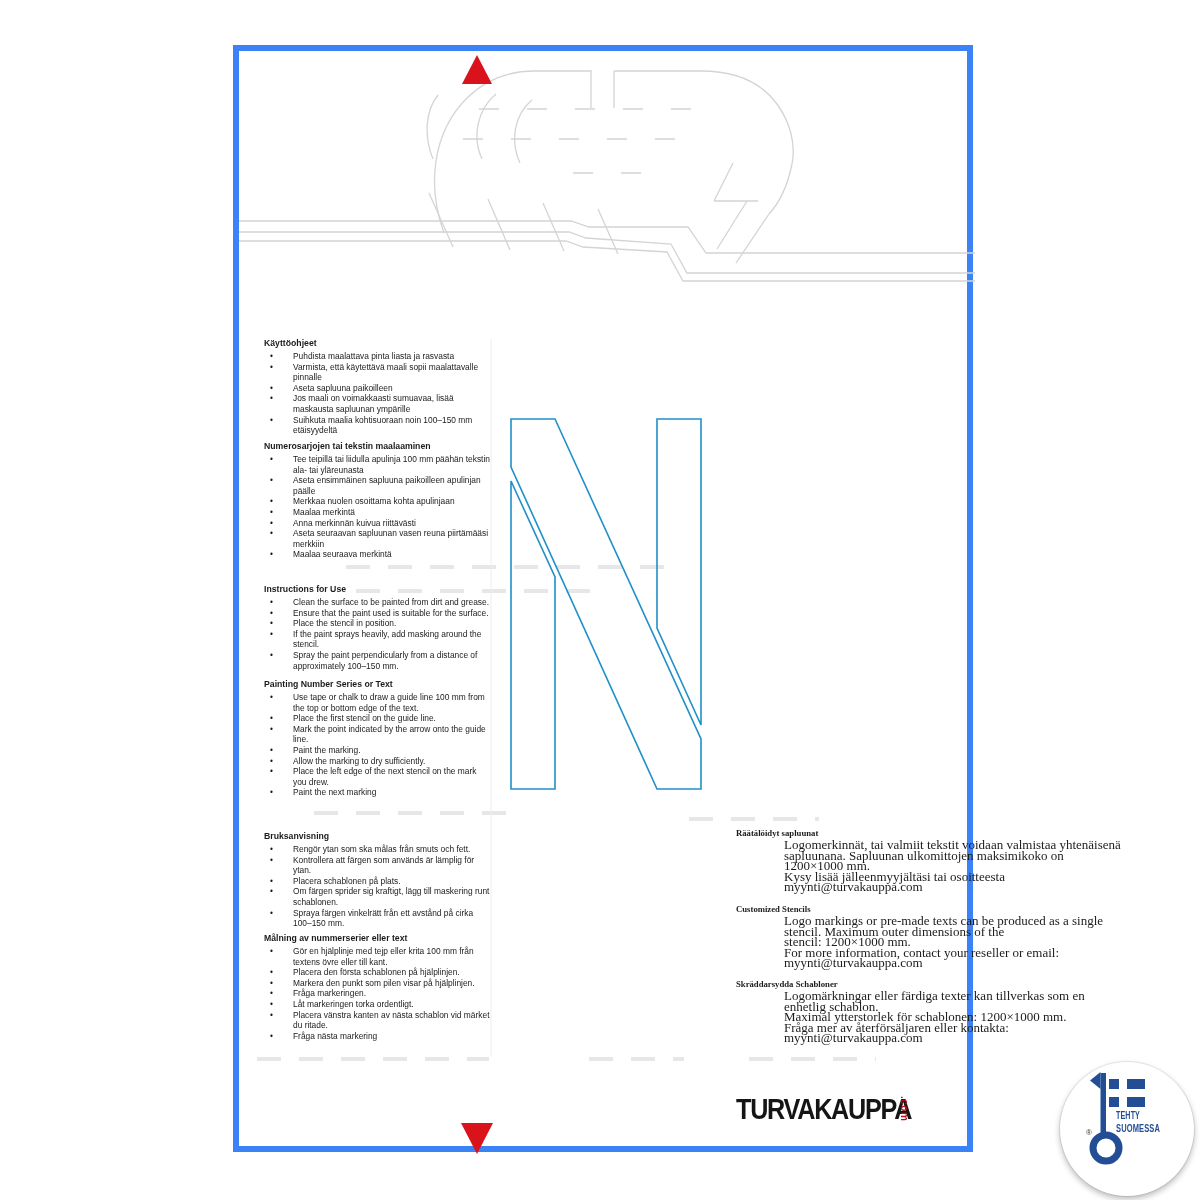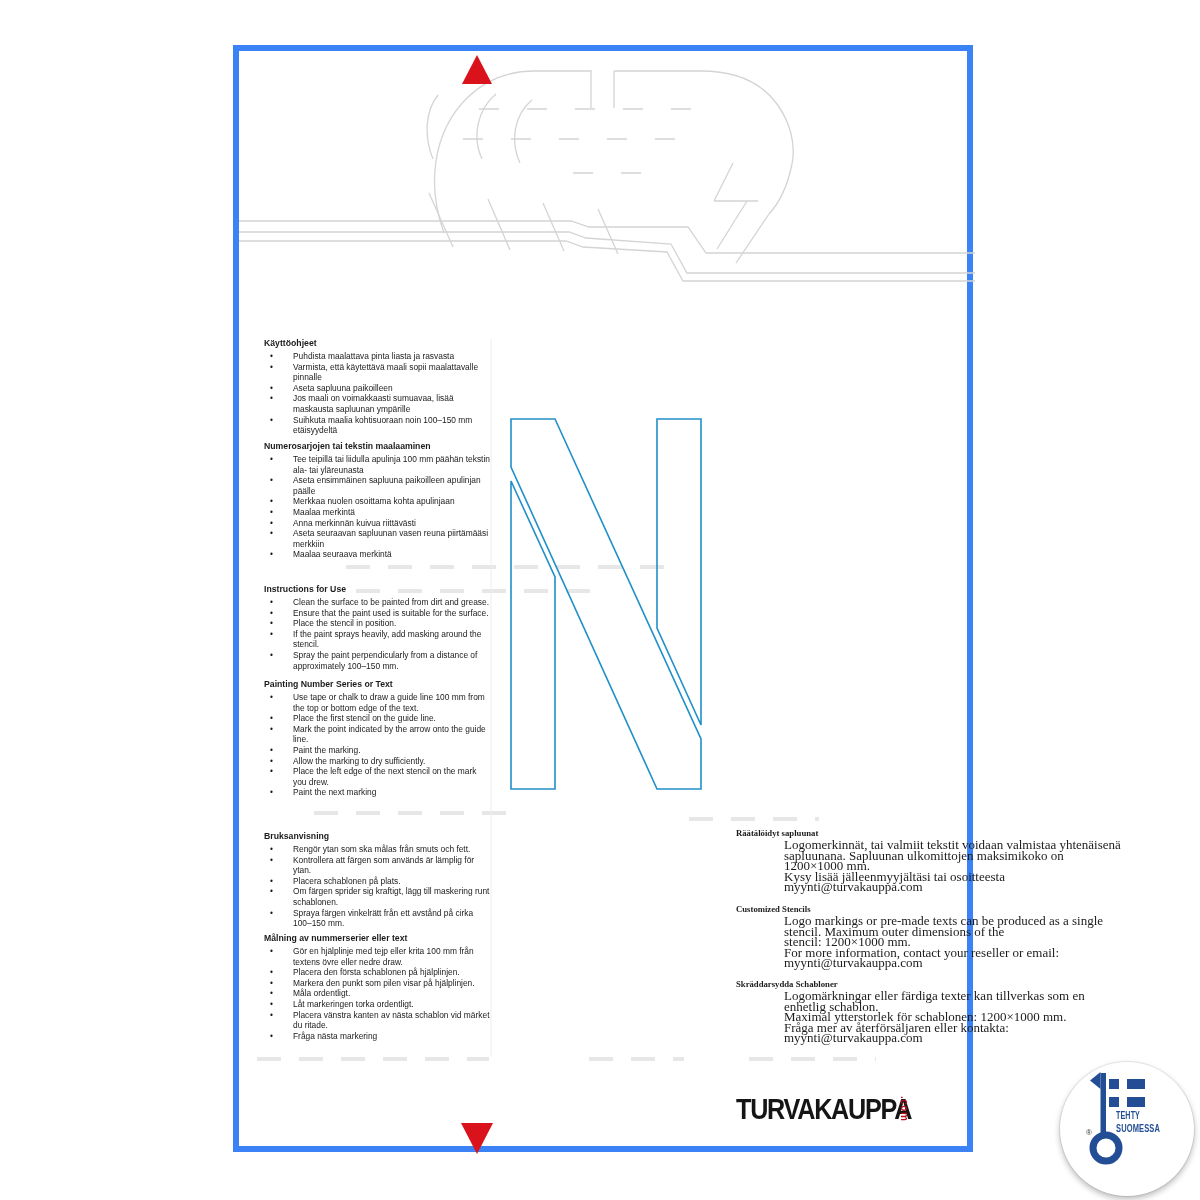--- a/index.html
+++ b/index.html
@@ -131,24 +131,24 @@
       <li>Kontrollera att färgen som används är lämplig för ytan.</li>
       <li>Placera schablonen på plats.</li>
       <li>Om färgen sprider sig kraftigt, lägg till maskering runt schablonen.</li>
       <li>Spraya färgen vinkelrätt från ett avstånd på cirka 100–150 mm.</li>
     </ul>
   </section>
 
   <section class="tblock" style="top:882px">
     <h3>Målning av nummerserier eller text</h3>
     <ul>
-      <li>Gör en hjälplinje med tejp eller krita 100 mm från textens övre eller nedre draw.</li>
+      <li>Gör en hjälplinje med tejp eller krita 100 mm från textens övre eller till kant.</li>
       <li>Placera den första schablonen på hjälplinjen.</li>
       <li>Markera den punkt som pilen visar på hjälplinjen.</li>
-      <li>Måla ordentligt.</li>
+      <li>Fråga markeringen.</li>
       <li>Låt markeringen torka ordentligt.</li>
       <li>Placera vänstra kanten av nästa schablon vid märket du ritade.</li>
       <li>Fråga nästa markering</li>
     </ul>
   </section>
 
   <section class="rblock" style="top:777px">
     <h3>Räätälöidyt sapluunat</h3>
     <div class="ln">Logomerkinnät, tai valmiit tekstit voidaan valmistaa yhtenäisenä</div>
     <div class="ln">sapluunana. Sapluunan ulkomittojen maksimikoko on</div>

